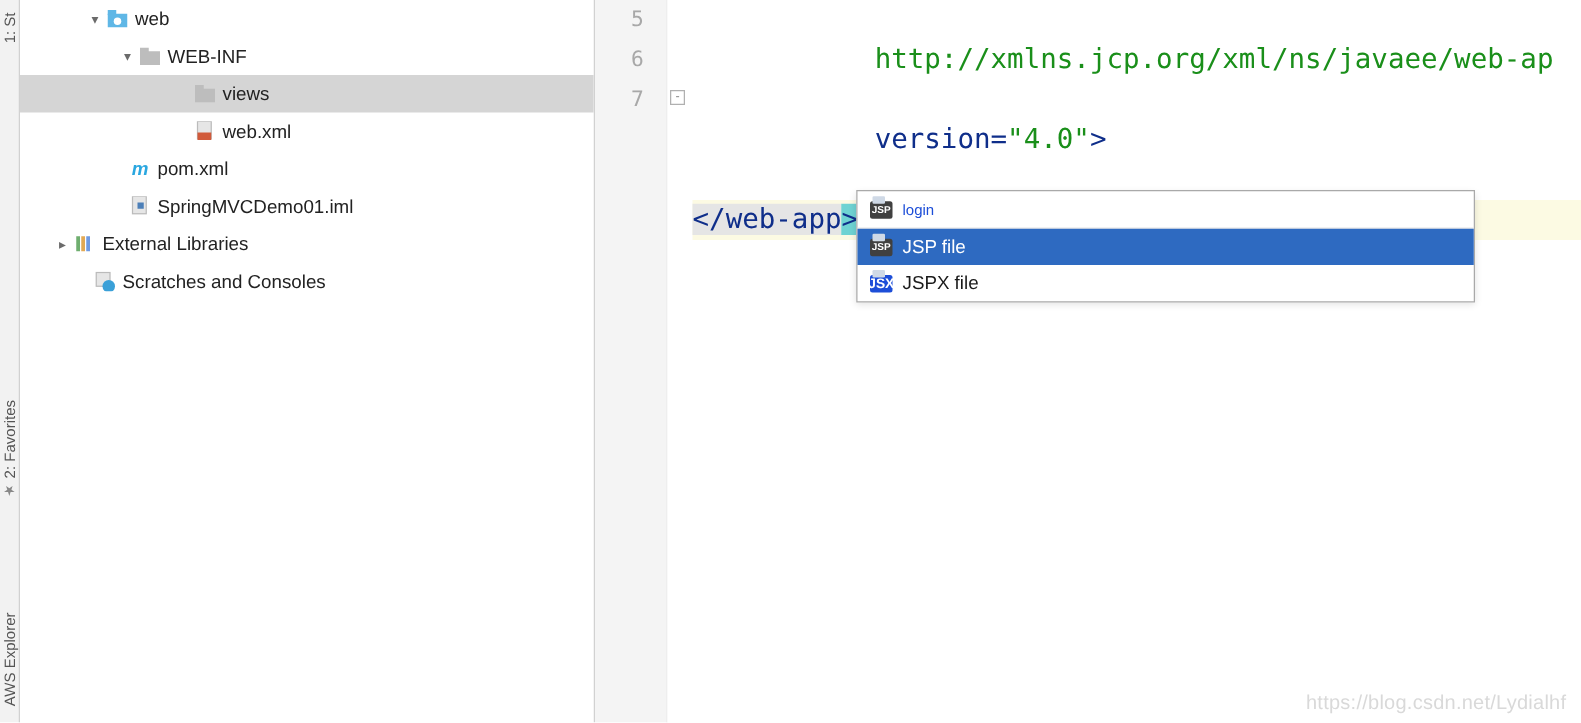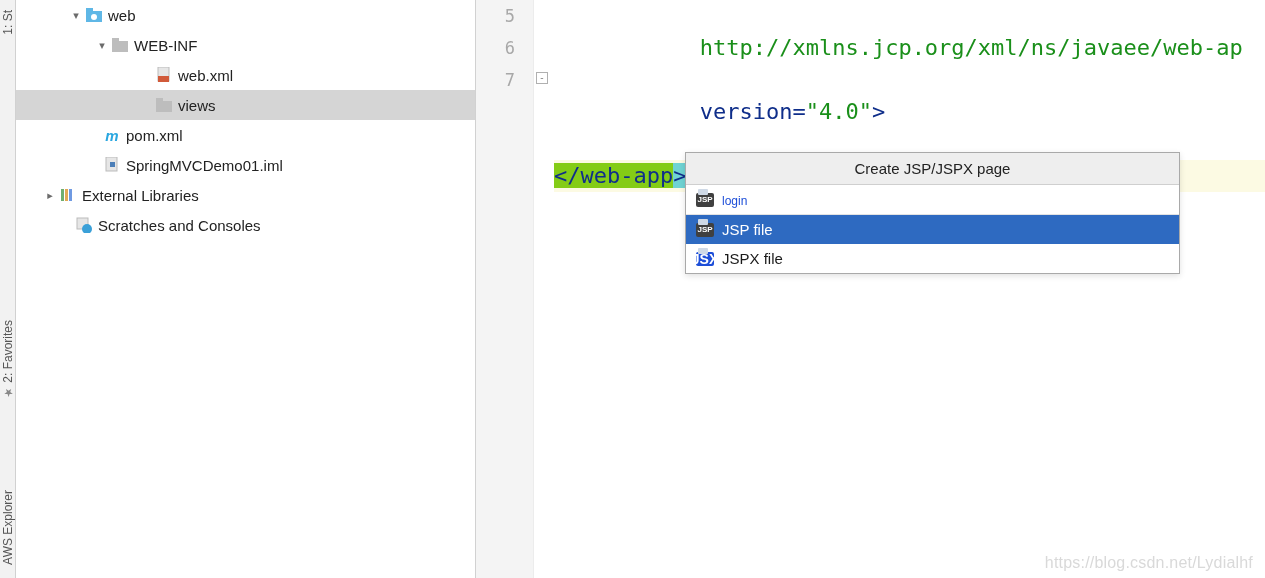--- a/index.html
+++ b/index.html
@@ -118,21 +118,21 @@
       font-size: 22px;
       line-height: 32px;
       white-space: pre;
       position: relative;
     }
     .code-line { height:32px; }
     .code-line.hl { background:#fcfae3; }
     .c-green { color:#1a8f1a; }
     .c-navy { color:#0f2e8a; }
     .c-tagpunc { color:#0f2e8a; }
-    .tag-hl { background:#84cc16; }
+    .tag-hl { background:#e5e5e5; }
     .tag-hl-end { background:#6fd3d3; }
 
     
     .popup {
       position: absolute;
       left: 685px;
       top: 152px;
       width: 495px;
       border: 1px solid #a9a9a9;
       background: #fff;
@@ -190,21 +190,21 @@
       top:-4px;left:2px;
       width:10px;height:6px;
       background:#cfd9e6;
       border-radius:1px;
     }
     .jsx-badge {
       display:inline-flex;
       width:18px;height:14px;
       background:#1d4ed8;
       color:#fff;
-      font-size:14px;
+      font-size:11px;
       font-weight:700;
       align-items:center;
       justify-content:center;
       border-radius:2px;
       position:relative;
       text-align:right;
     }
     .jsx-badge::before{
       content:"";
       position:absolute;
@@ -253,42 +253,42 @@
       <span class="chev">▾</span>
       <span class="icon folder-icon">
         <svg width="16" height="14">
             <rect x="0" y="3" width="16" height="11" fill="#bdbdbd"></rect>
             <rect x="0" y="0" width="7" height="4" fill="#bdbdbd"></rect>
           </svg>
       </span>
       <span>WEB-INF</span>
     </div>
 
+    <div class="tree-row selected">
+      <span class="indent" style="width:114px"></span>
+      <span class="chev"></span>
+      <span class="icon folder-icon">
+        <svg width="16" height="14">
+            <rect x="0" y="3" width="16" height="11" fill="#bdbdbd"></rect>
+            <rect x="0" y="0" width="7" height="4" fill="#bdbdbd"></rect>
+          </svg>
+      </span>
+      <span>views</span>
+    </div>
+
     <div class="tree-row">
       <span class="indent" style="width:114px"></span>
       <span class="chev"></span>
       <span class="icon file-icon">
         <svg width="16" height="16">
             <rect x="2" y="0" width="11" height="14" fill="#e6e6e6" stroke="#bbb"></rect>
             <rect x="2" y="9" width="11" height="6" fill="#d15a3a"></rect>
           </svg>
       </span>
       <span>web.xml</span>
-    </div>
-
-    <div class="tree-row selected">
-      <span class="indent" style="width:114px"></span>
-      <span class="chev"></span>
-      <span class="icon folder-icon">
-        <svg width="16" height="14">
-            <rect x="0" y="3" width="16" height="11" fill="#bdbdbd"></rect>
-            <rect x="0" y="0" width="7" height="4" fill="#bdbdbd"></rect>
-          </svg>
-      </span>
-      <span>views</span>
     </div>
 
     <div class="tree-row">
       <span class="indent" style="width:62px"></span>
       <span class="chev"></span>
       <span class="icon">
           <span class="maven-m">m</span>
         </span>
       <span>pom.xml</span>
     </div>
@@ -344,21 +344,20 @@
     <div class="code-area">
 <div class="code-line">           <span class="c-green">http://xmlns.jcp.org/xml/ns/javaee/web-ap</span></div>
 <div class="code-line">           <span class="c-navy">version=</span><span class="c-green">"4.0"</span><span class="c-tagpunc">&gt;</span></div>
 <div class="code-line hl"><span class="tag-hl"><span class="c-tagpunc">&lt;/</span><span class="c-navy">web-app</span></span><span class="tag-hl-end"><span class="c-tagpunc">&gt;</span></span></div>
     </div>
   </div>
 
 </div>
 
 <div class="popup">
-  <div class="popup-header">Create JSP/JSPX page</div>
   <div class="popup-input-row">
     <span class="jsp-badge">JSP</span>
     <span style="position:relative;display:inline-block;">
       <input class="popup-input" value="login" style="">
     </span>
   </div>
   <div class="popup-option selected">
     <span class="jsp-badge">JSP</span>
     <span>JSP file</span>
   </div>

